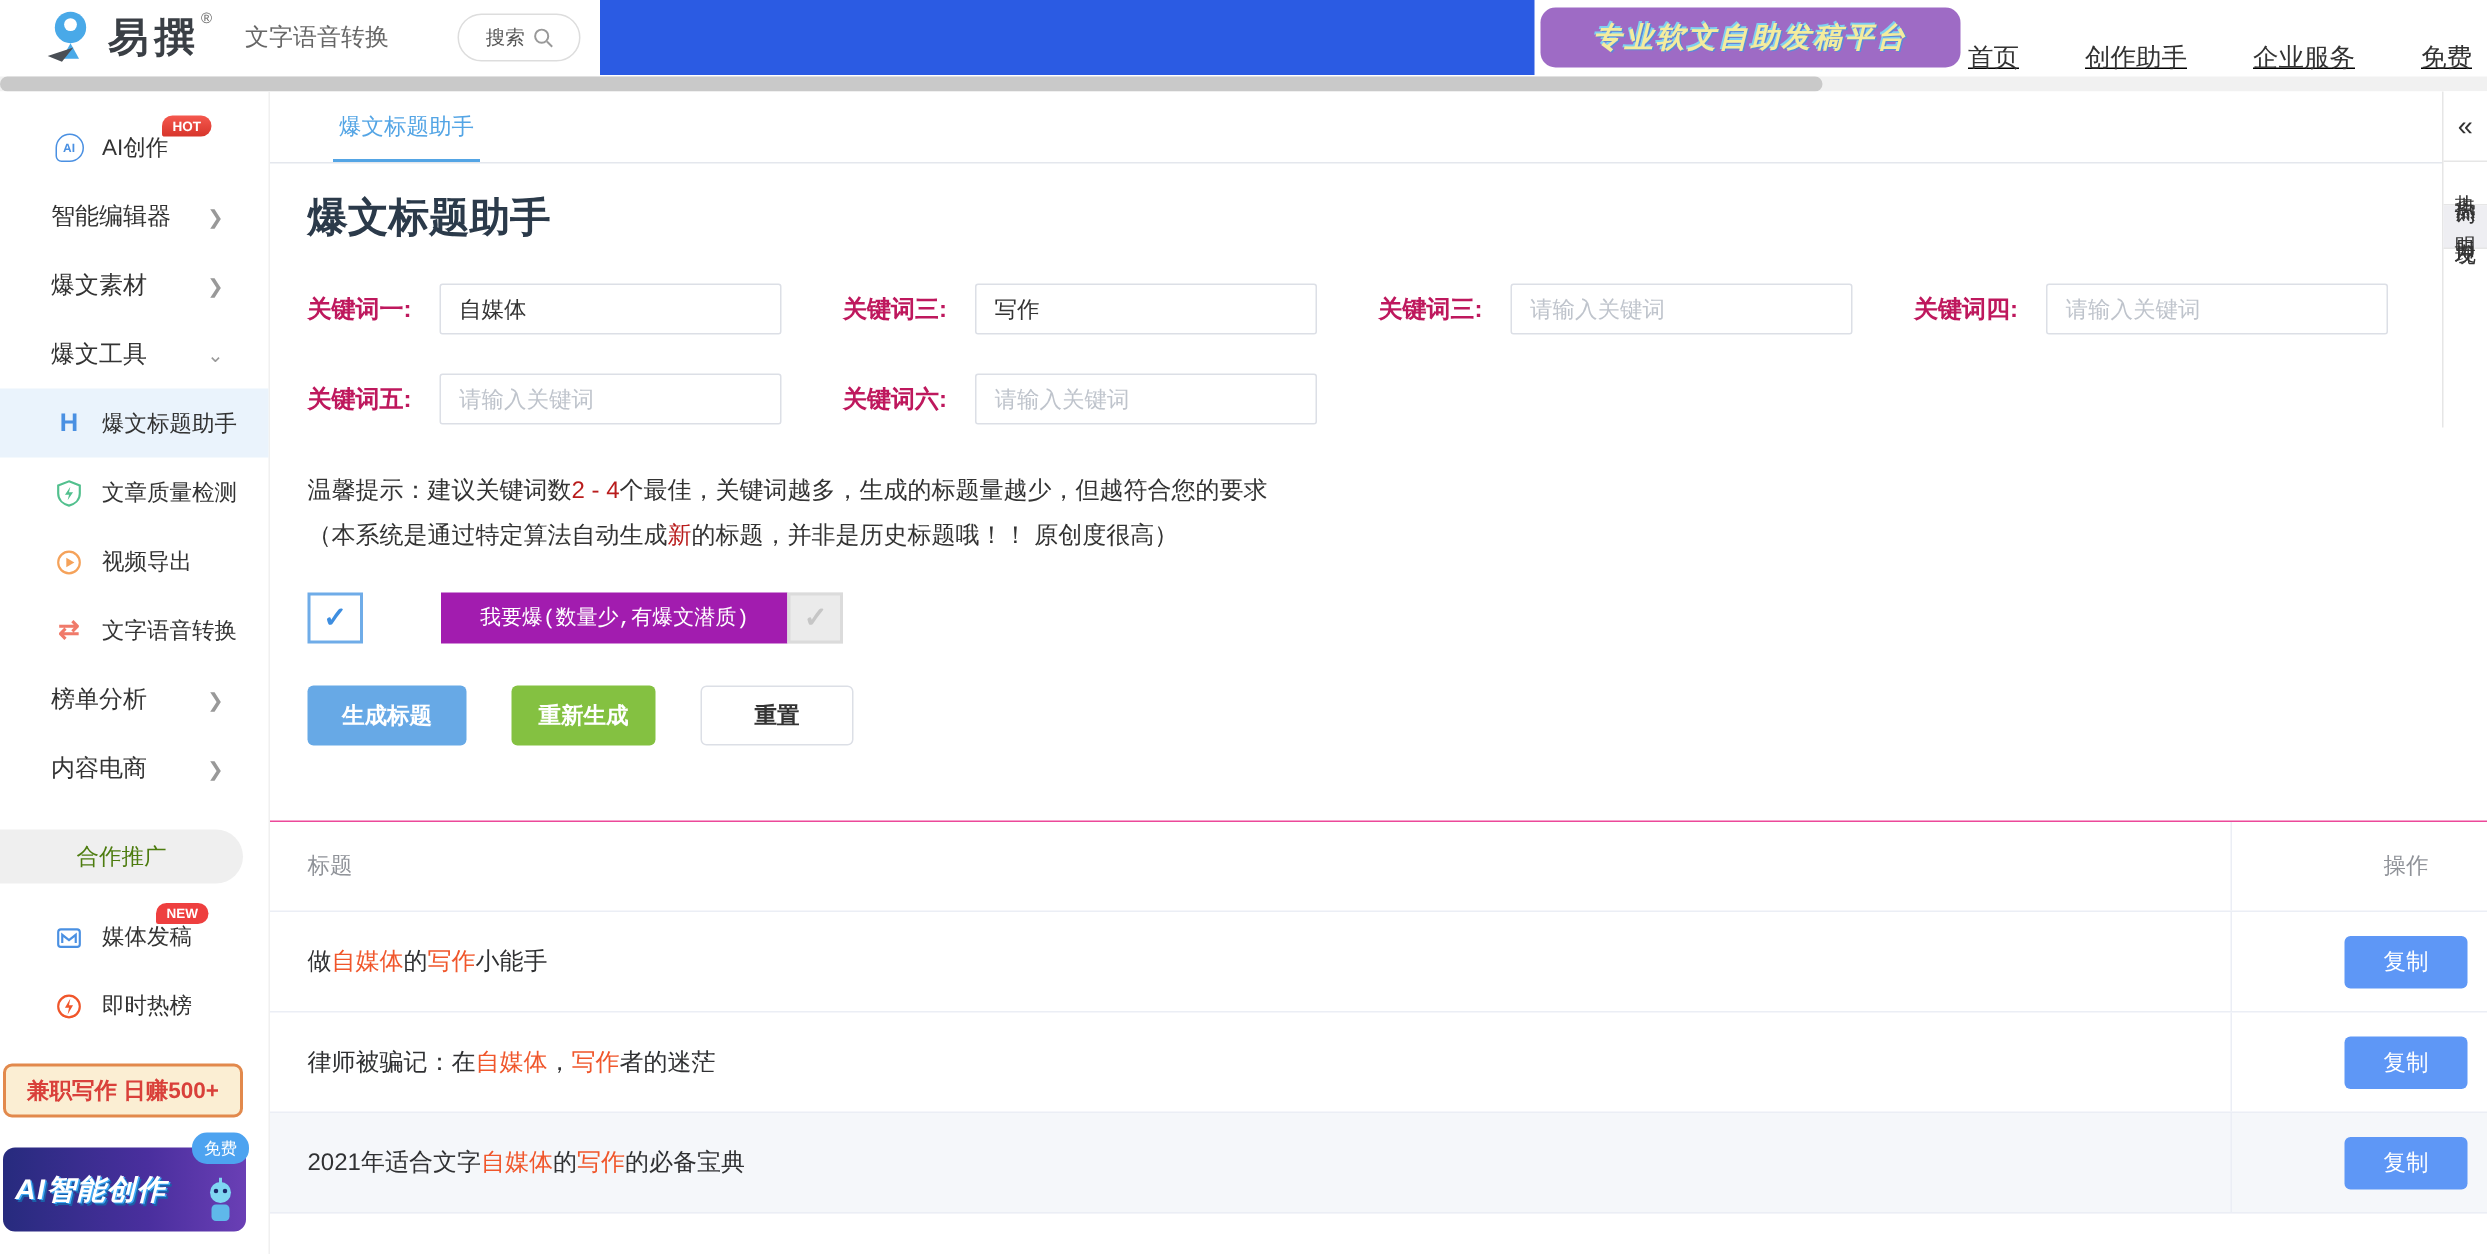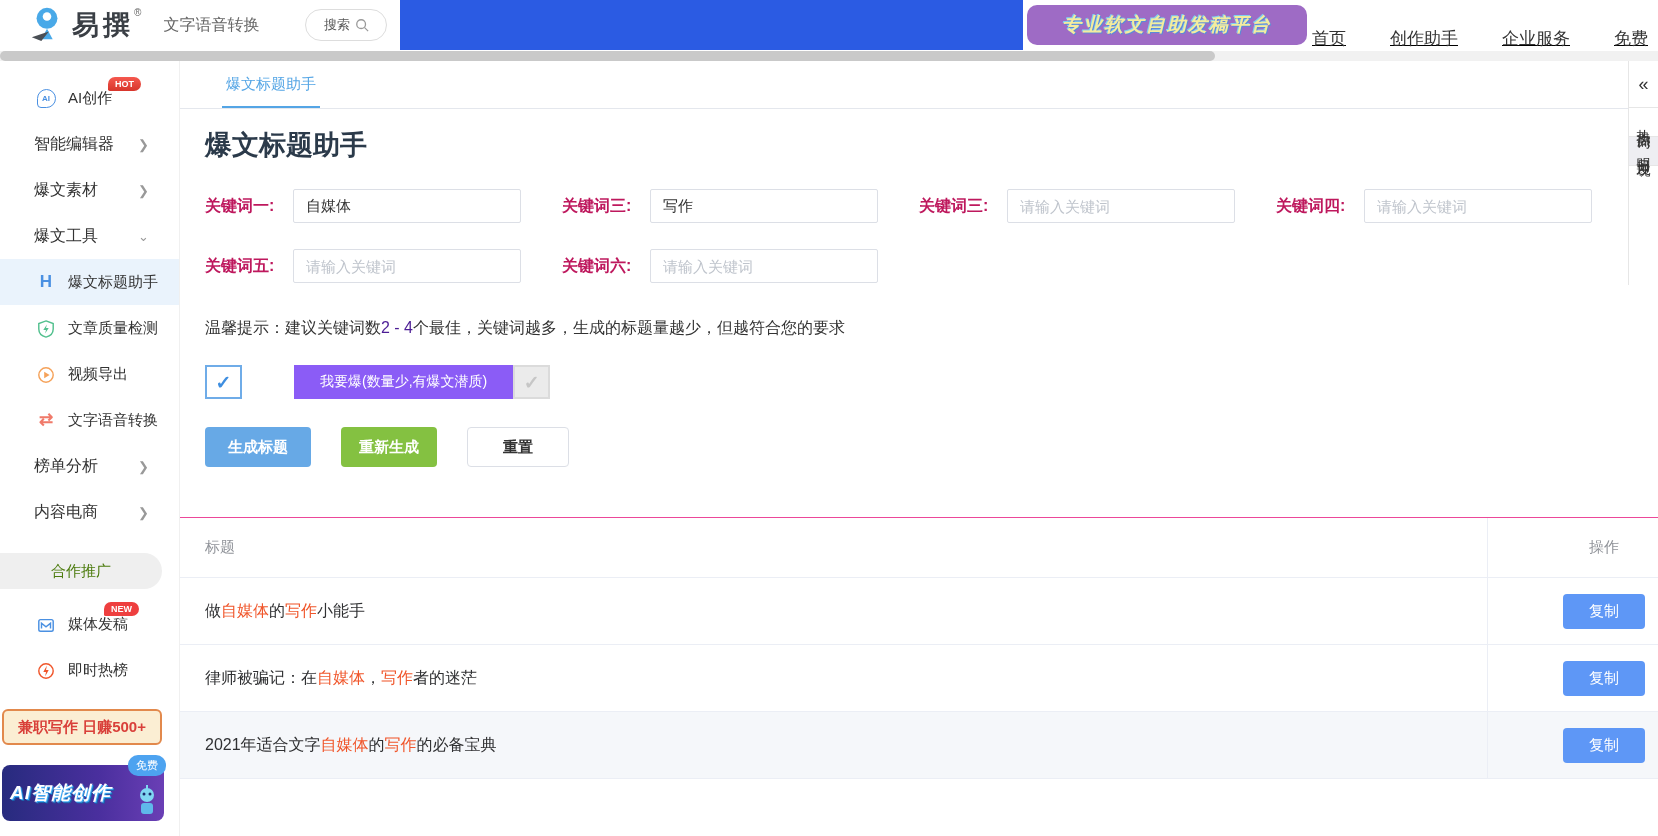--- a/index.html
+++ b/index.html
@@ -49,28 +49,28 @@
   .main { position:absolute; left:180px; top:61px; width:1478px; height:775px; background:#fff; }
   .tabbar { height:48px; border-bottom:1px solid #E4E7ED; display:flex; align-items:flex-end; }
   .tab { margin-left:42px; padding:12px 4px; font-size:15px; color:#54A5E5; border-bottom:2px solid #54A5E5; cursor:pointer; }
   .page-title { margin:18px 0 0 25px; font-size:27px; font-weight:700; color:#2B3A4A; }
   .kw-row { display:flex; margin:26px 0 0 25px; }
   .kw-group { display:flex; align-items:center; width:357px; }
   .kw-label { width:88px; font-size:16px; font-weight:700; color:#be185d; white-space:nowrap; }
   .kw-input { width:228px; height:34px; border:1px solid #DCDFE6; border-radius:2px; padding:0 12px; font-size:15px; color:#333; outline:none; font-family:"Liberation Sans", sans-serif; }
   .kw-input::placeholder { color:#BFC4CC; }
   .tips { margin:30px 0 0 25px; font-size:16px; color:#333; line-height:30px; }
-  .red { color:#4c1d95;margin-top:28px; }
+  .red { color:#b91c1c;margin-top:28px; }
   .toggles { display:flex; gap:52px; margin:22px 0 0 25px; }
   .toggle { display:flex; height:34px; cursor:pointer; }
   .toggle .t-label { display:flex; align-items:center; padding:0 26px; font-size:14px; color:#fff; white-space:nowrap; }
   .toggle .t-check { width:37px; display:flex; align-items:center; justify-content:center; font-size:19px; font-weight:900; }
   .toggle.on .t-label { background:#6FACE8; }
   .toggle.on .t-check { background:#fff; border:2px solid #6FACE8; color:#3E8EE0; }
-  .toggle.off .t-label { background:#8b5cf6; }
+  .toggle.off .t-label { background:#a21caf;font-family:Liberation Mono, monospace; }
   .toggle.off .t-check { background:#EBEBEB; border:2px solid #DBDBDB; color:#C6C6C6; }
   .actions { display:flex; margin:28px 0 0 25px; gap:30px; }
   .btn { height:40px; border:none; border-radius:4px; font-size:15px; font-weight:700; cursor:pointer; font-family:"Liberation Sans", sans-serif; }
   .btn-generate { width:106px; background:#67A9E6; color:#fff; }
   .btn-regen { width:96px; background:#84C141; color:#fff; }
   .btn-reset { width:102px; background:#fff; border:1px solid #DCDFE6; color:#333; }
 
   
   .table { margin-top:50px; border-top:1px solid #ec4899; }
   .t-row { display:flex; border-bottom:1px solid #EBEEF5; }
@@ -253,20 +253,21 @@
         <input class="kw-input" value="" placeholder="请输入关键词" style="">
       </div>
       <div class="kw-group">
         <span class="kw-label">关键词六:</span>
         <input class="kw-input" value="" placeholder="请输入关键词" style="">
       </div>
     </div>
 
     <div class="tips">
       <div><span>温馨提示：建议关键词数</span><span class="red">2 - 4</span><span>个最佳，关键词越多，生成的标题量越少，但越符合您的要求</span></div>
+      <div><span>（本系统是通过特定算法自动生成</span><span class="red">新</span><span>的标题，并非是历史标题哦！！ 原创度很高）</span></div>
     </div>
 
     <div class="toggles">
       <div class="toggle on">
         <span class="t-check">✓</span>
       </div>
       <div class="toggle off">
         <span class="t-label">我要爆(数量少,有爆文潜质)</span>
         <span class="t-check">✓</span>
       </div>

